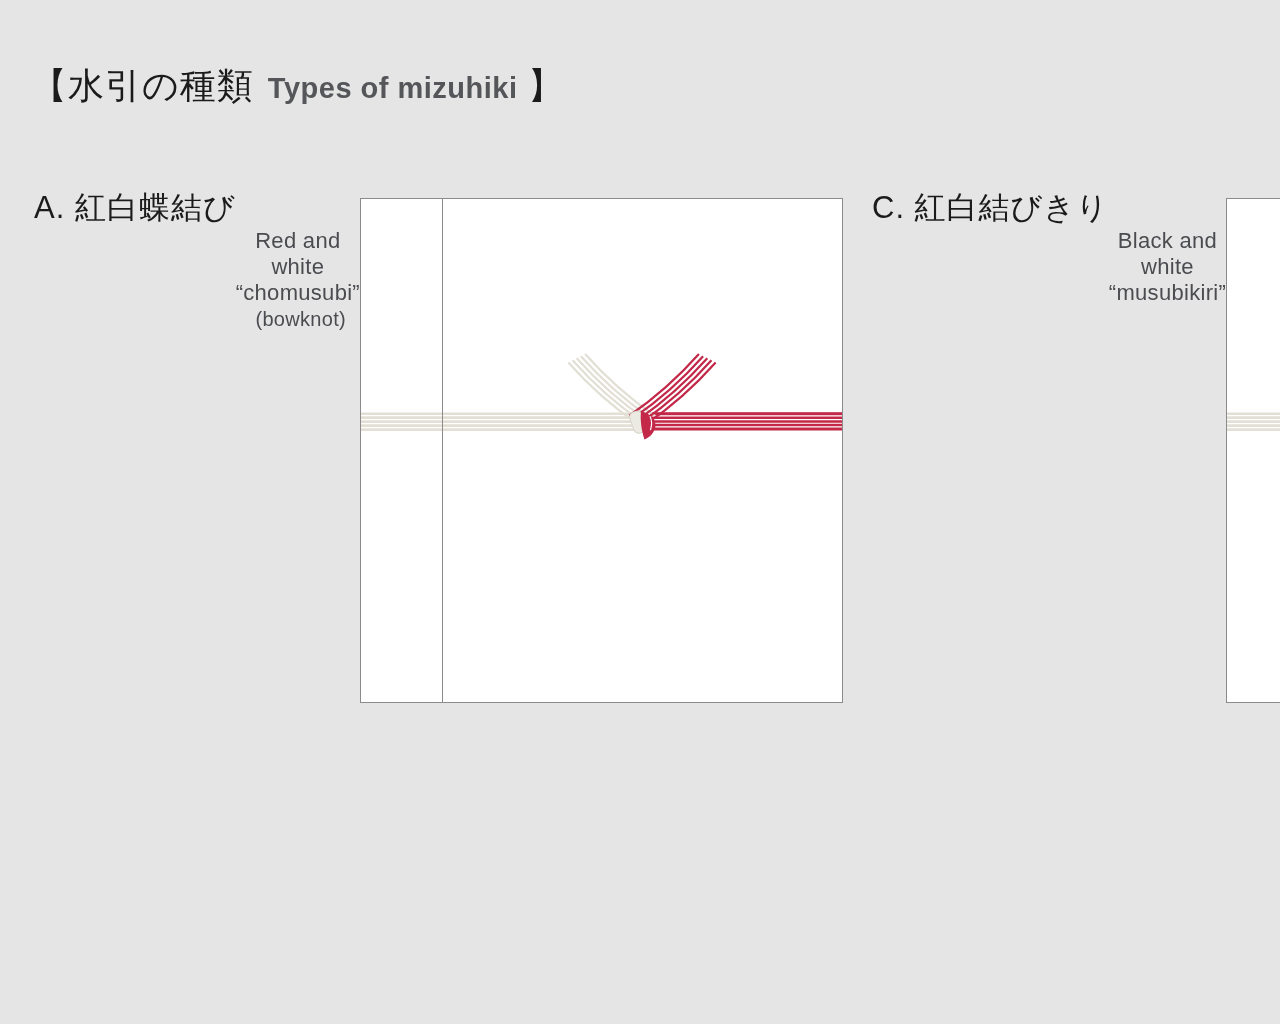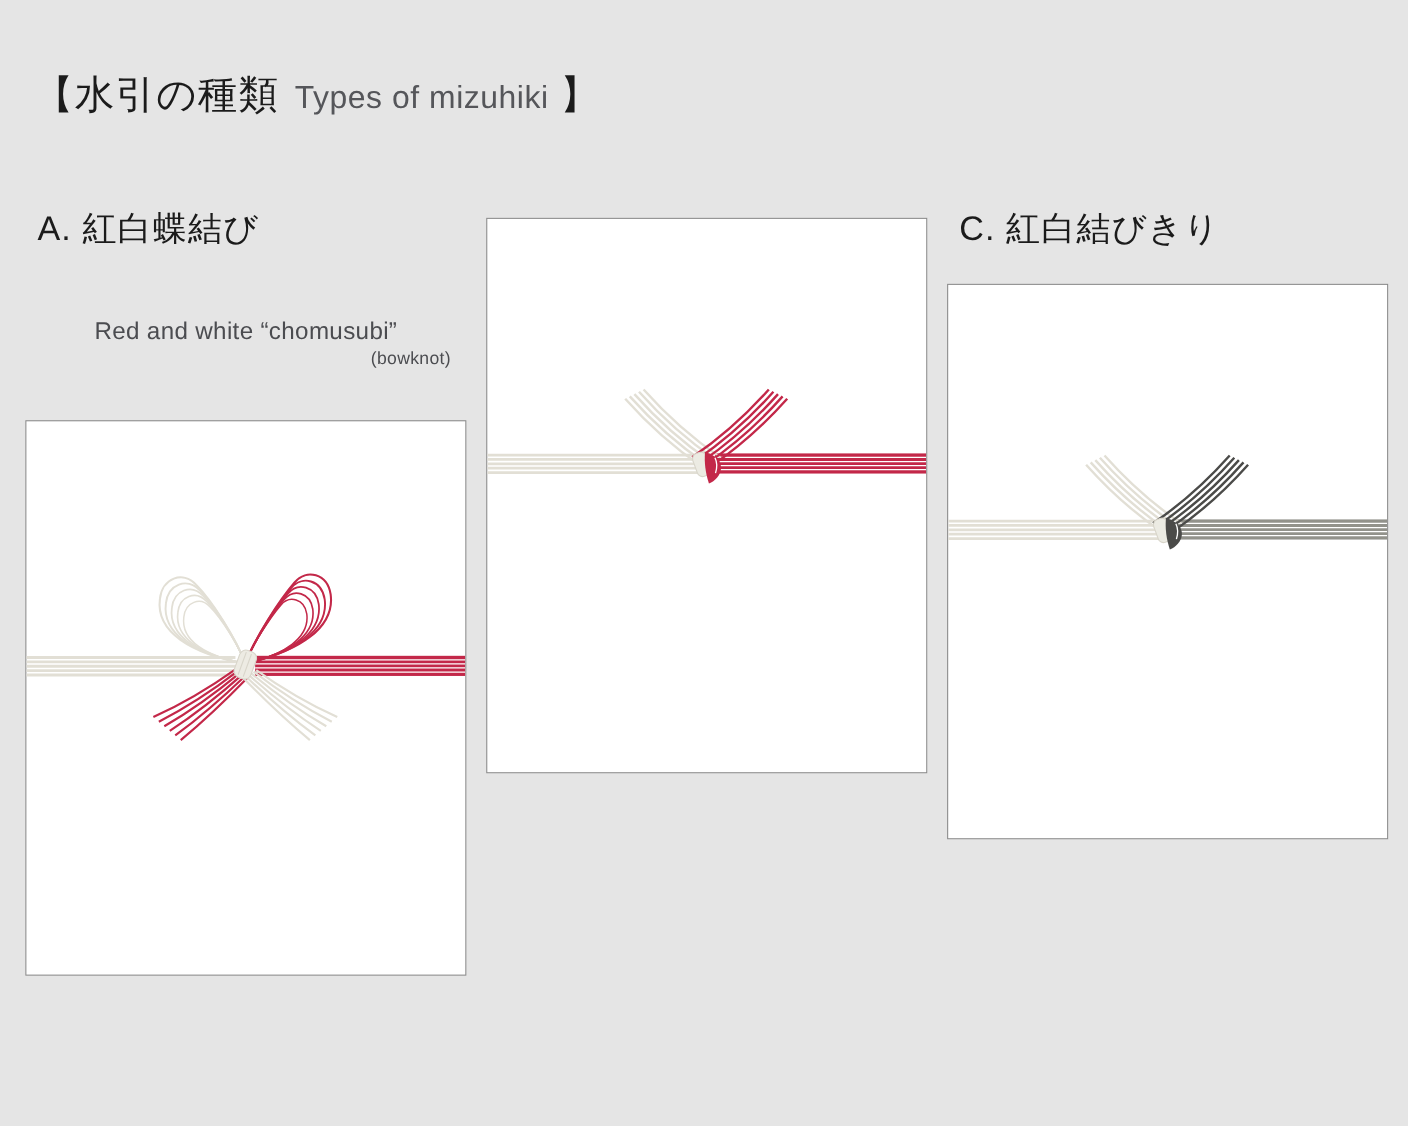--- a/index.html
+++ b/index.html
@@ -12,31 +12,31 @@
     --ink:#1b1b1b;
     --muted:#55565a;
   }
   *{margin:0;padding:0;box-sizing:border-box;}
   html,body{width:1280px;height:1024px;background:#fff;overflow:hidden;
     font-family:"Liberation Sans","DejaVu Sans",sans-serif;}
   .page{position:relative;width:1280px;height:1024px;background:#e5e5e5;}
 
   .title{position:absolute;left:31px;top:62px;display:flex;align-items:baseline;white-space:nowrap;}
   .title .jp{font-size:36px;font-weight:500;color:var(--ink);letter-spacing:1px;}
-  .title .en{font-size:29px;font-weight:400;color:var(--muted);margin-left:14px;letter-spacing:.5px;}
+  .title .en{font-size:29px;font-weight:700;color:var(--muted);margin-left:14px;letter-spacing:.5px;}
   .title .br{font-size:36px;font-weight:500;color:var(--ink);margin-left:10px;}
 
   .columns{position:absolute;left:23px;top:190px;display:grid;
     grid-template-columns:401px 401px 401px;column-gap:18px;}
-  .col{display:flex;flex-direction:column;gap:24px;}
+  .col{display:flex;flex-direction:row;}
   .col-heading{font-size:31px;font-weight:500;color:var(--ink);line-height:36px;
     margin-left:11px;letter-spacing:1px;white-space:nowrap;}
   .col-sub{margin-top:38px;height:62px;}
   .col-sub .l1{font-size:22px;line-height:26px;color:#4b4c50;text-align:center;letter-spacing:.3px;}
-  .col-sub .l2{font-size:16px;line-height:26px;color:#4b4c50;text-align:right;padding-right:14px;letter-spacing:.3px;}
+  .col-sub .l2{font-size:20px;line-height:26px;color:#4b4c50;text-align:right;padding-right:14px;letter-spacing:.3px;}
   .card{margin-top:8px;width:401px;height:505px;background:#fff;border:1px solid var(--border);}
   .card svg{display:block;width:399px;height:503px;}
 
   .cord-white{stroke:var(--white-cord);fill:none;}
   .cord-red{stroke:var(--red);fill:none;}
   .cord-black{stroke:var(--black-cord);fill:none;}
   .hairline{stroke:#ffffff;stroke-width:1.15;}
 </style>
 </head>
 <body>
@@ -165,20 +165,24 @@
             </g>
             <path d="M 199 213 C 208 215 214 221 213.5 228 C 213 234 208 239.5 202.5 241.5 C 199.5 233 198 222 199 213 Z" fill="#c32849"></path>
             <path d="M 208 218 Q 211 224 208.5 232" fill="none" stroke="#ffffff" stroke-width="1.2"></path>
           </g>
         </svg>
       </div>
     </div>
 
     <div class="col">
       <div class="col-heading">C. 紅白結びきり</div>
+      <div class="col-sub">
+        <div class="l1">Black and white “musubikiri”</div>
+        <div class="l2"></div>
+      </div>
       <div class="card">
         <svg viewBox="0 0 401 505">
 
           <g class="cord-white" stroke-width="2.6">
             <line x1="0" y1="215.5" x2="192" y2="215.5"></line>
             <line x1="0" y1="219.5" x2="192" y2="219.5"></line>
             <line x1="0" y1="223.5" x2="192" y2="223.5"></line>
             <line x1="0" y1="227.5" x2="192" y2="227.5"></line>
             <line x1="0" y1="231.5" x2="192" y2="231.5"></line>
           </g>

